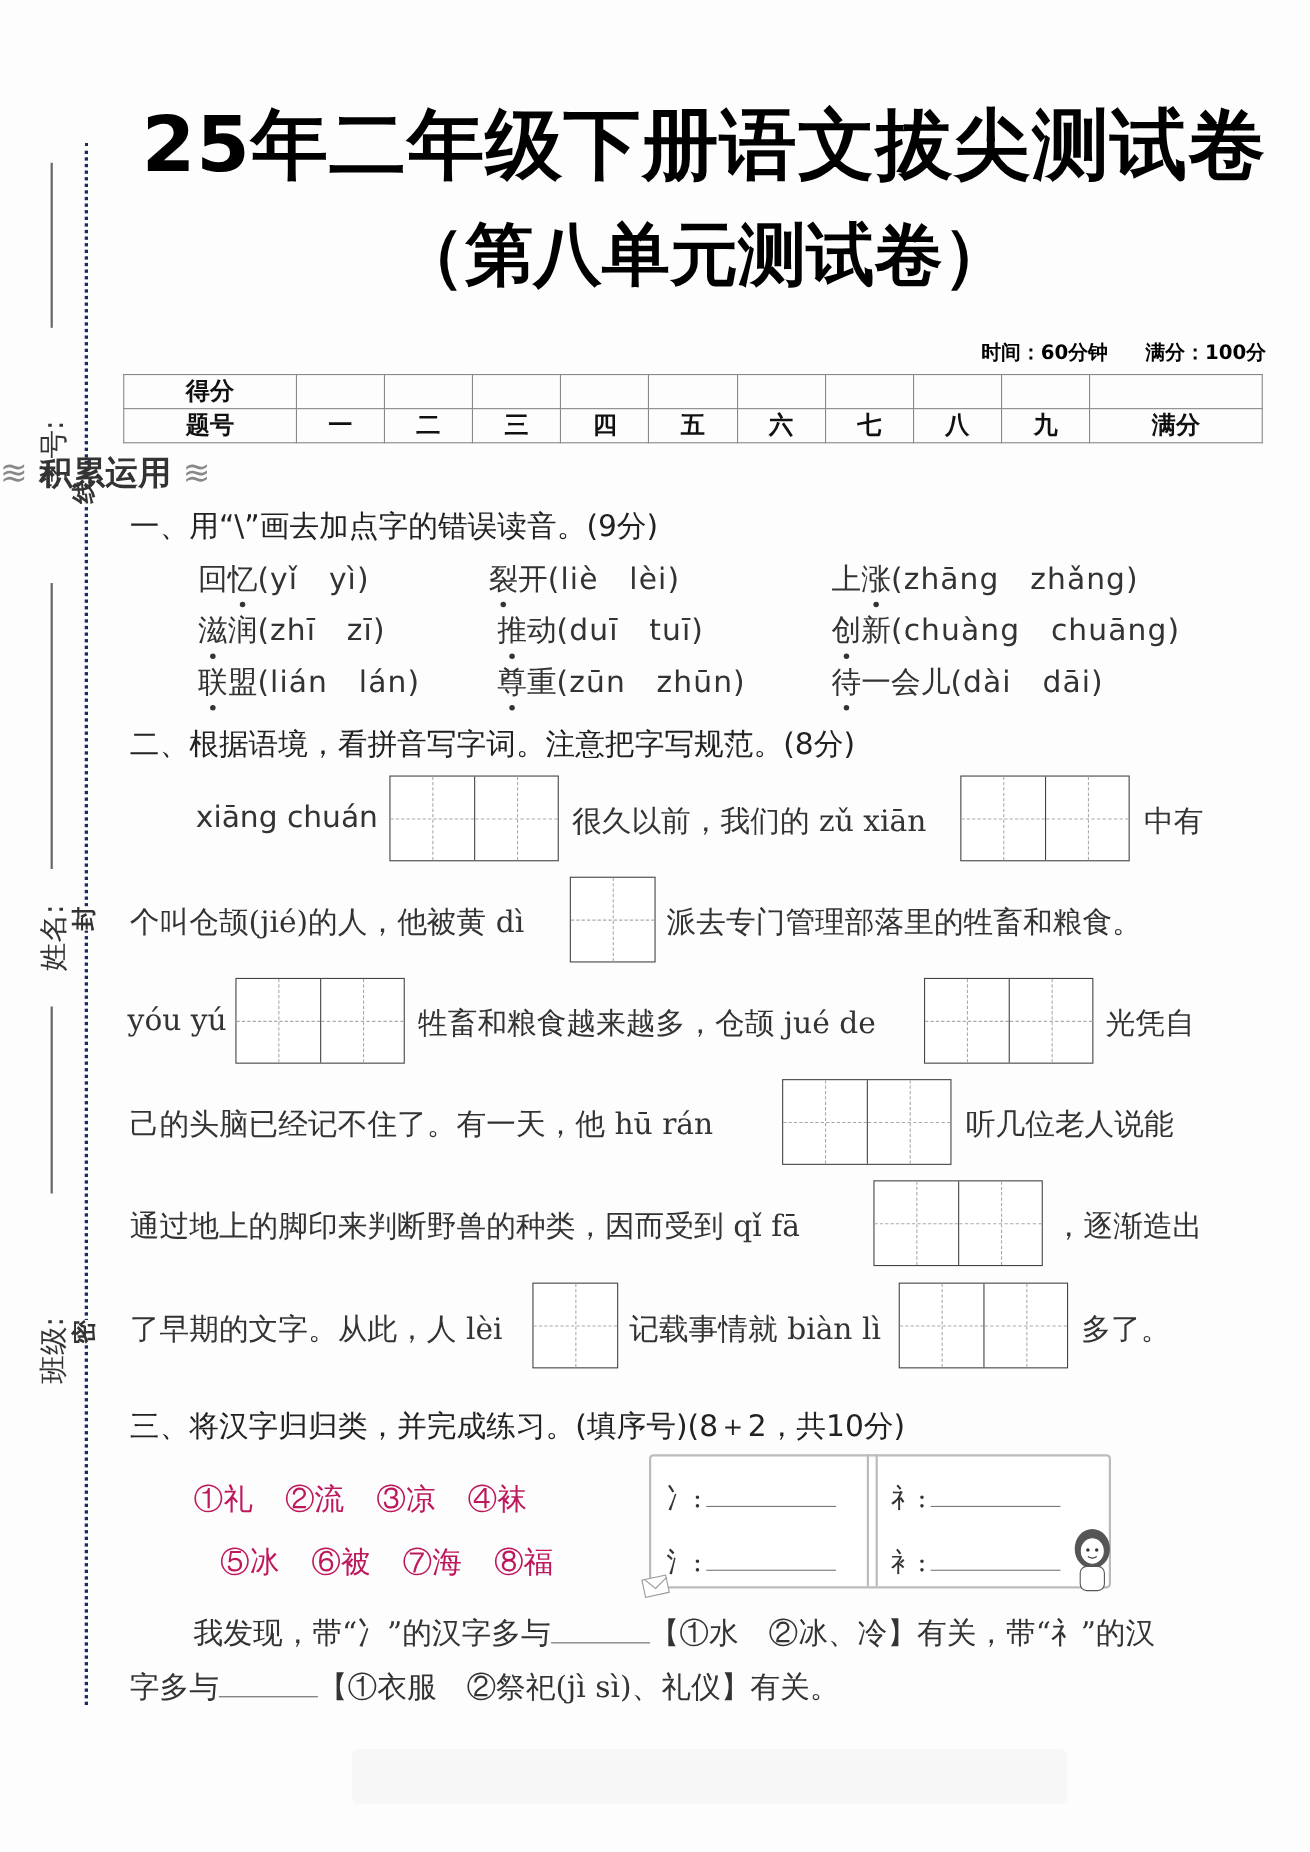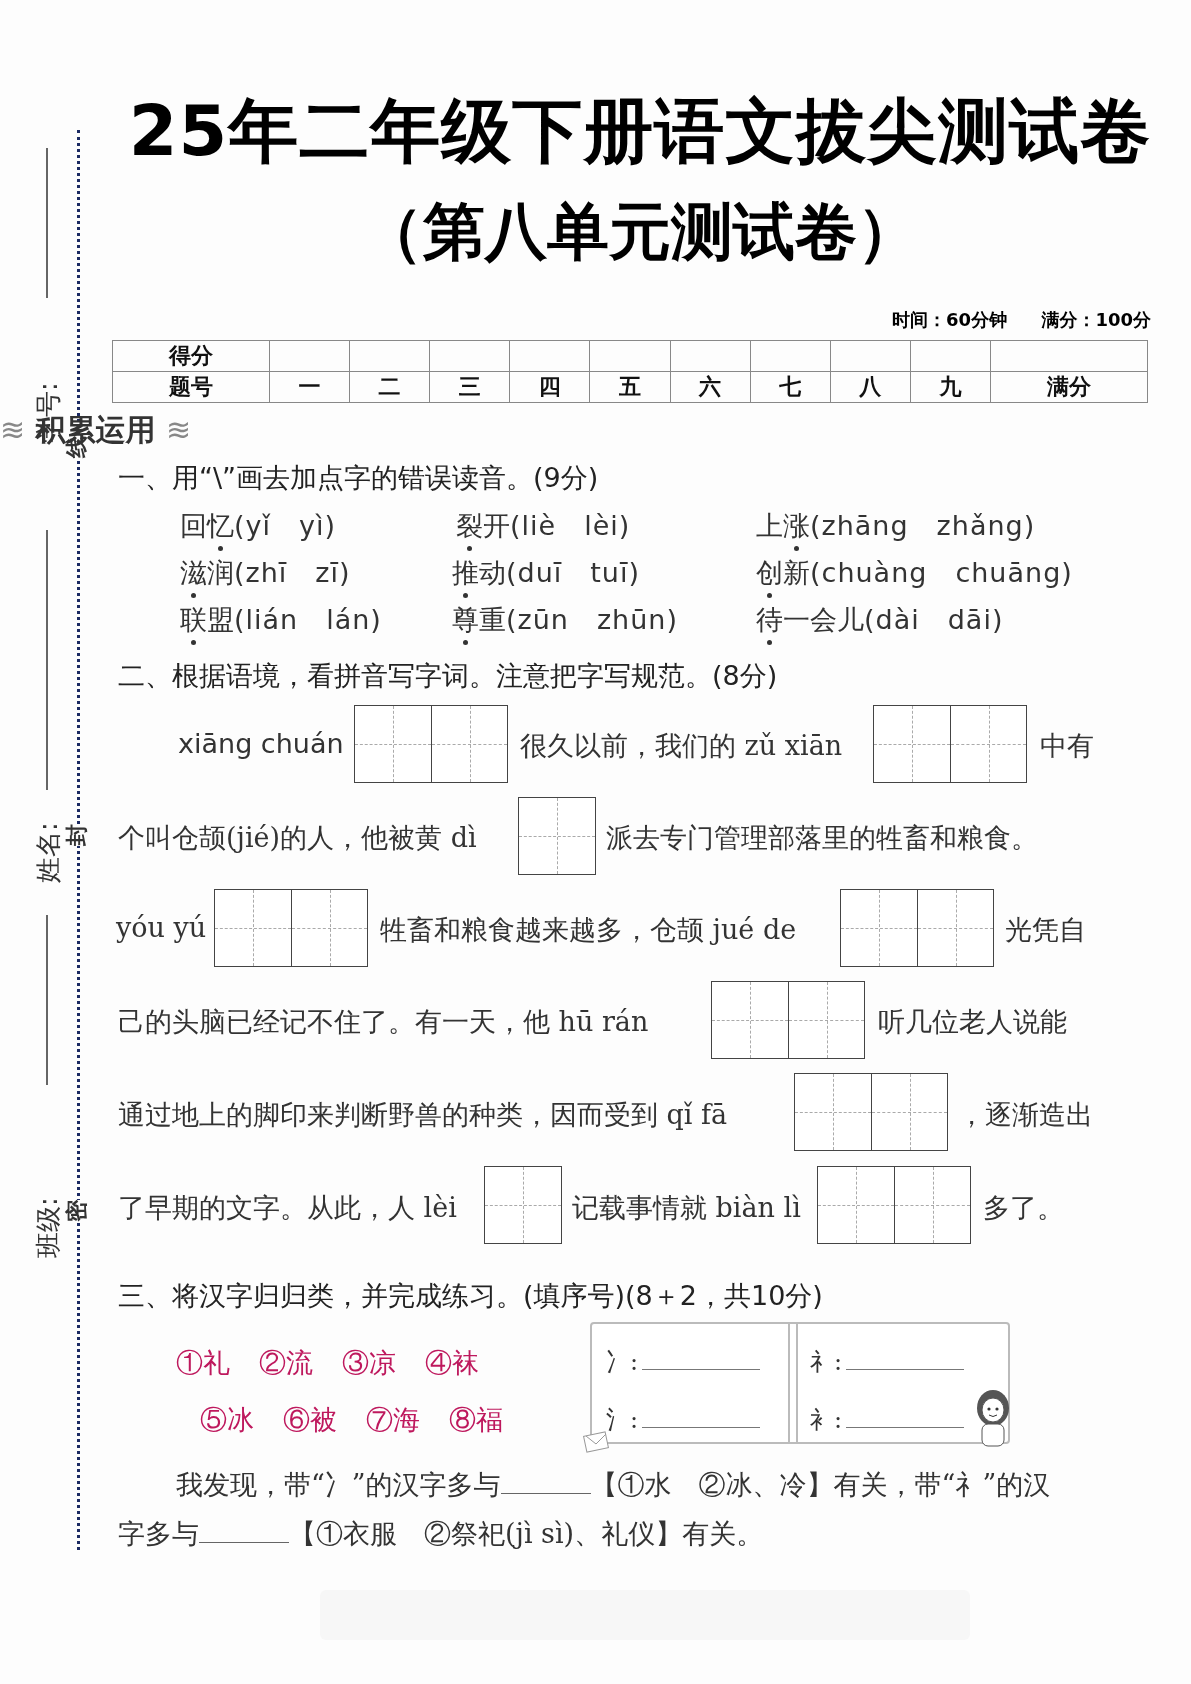--- a/index.html
+++ b/index.html
@@ -142,21 +142,21 @@
   <span class="wave">≋</span>
   <span>积累运用</span>
   <span class="wave">≋</span>
 </div>
 
 <div class="q-head" style="top:460px;">一、用“\”画去加点字的错误读音。(9分)</div>
 
 <div class="py-row" style="left:180px;top:508px;">
   <span>回</span><span class="dot">忆</span><span></span><span class="pin">(yǐ　yì)</span>
 </div>
-<div class="py-row" style="left:456px;top:508px;">
+<div class="py-row" style="left:444px;top:508px;">
   <span></span><span class="dot">裂</span><span>开</span><span class="pin">(liè　lèi)</span>
 </div>
 <div class="py-row" style="left:756px;top:508px;">
   <span>上</span><span class="dot">涨</span><span></span><span class="pin">(zhāng　zhǎng)</span>
 </div>
 
 <div class="py-row" style="left:180px;top:555px;">
   <span></span><span class="dot">滋</span><span>润</span><span class="pin">(zhī　zī)</span>
 </div>
 <div class="py-row" style="left:452px;top:555px;">

